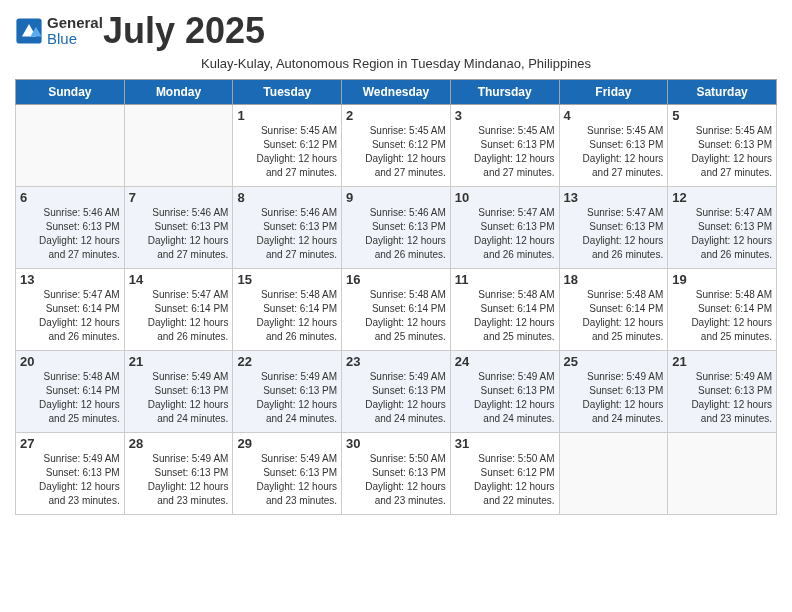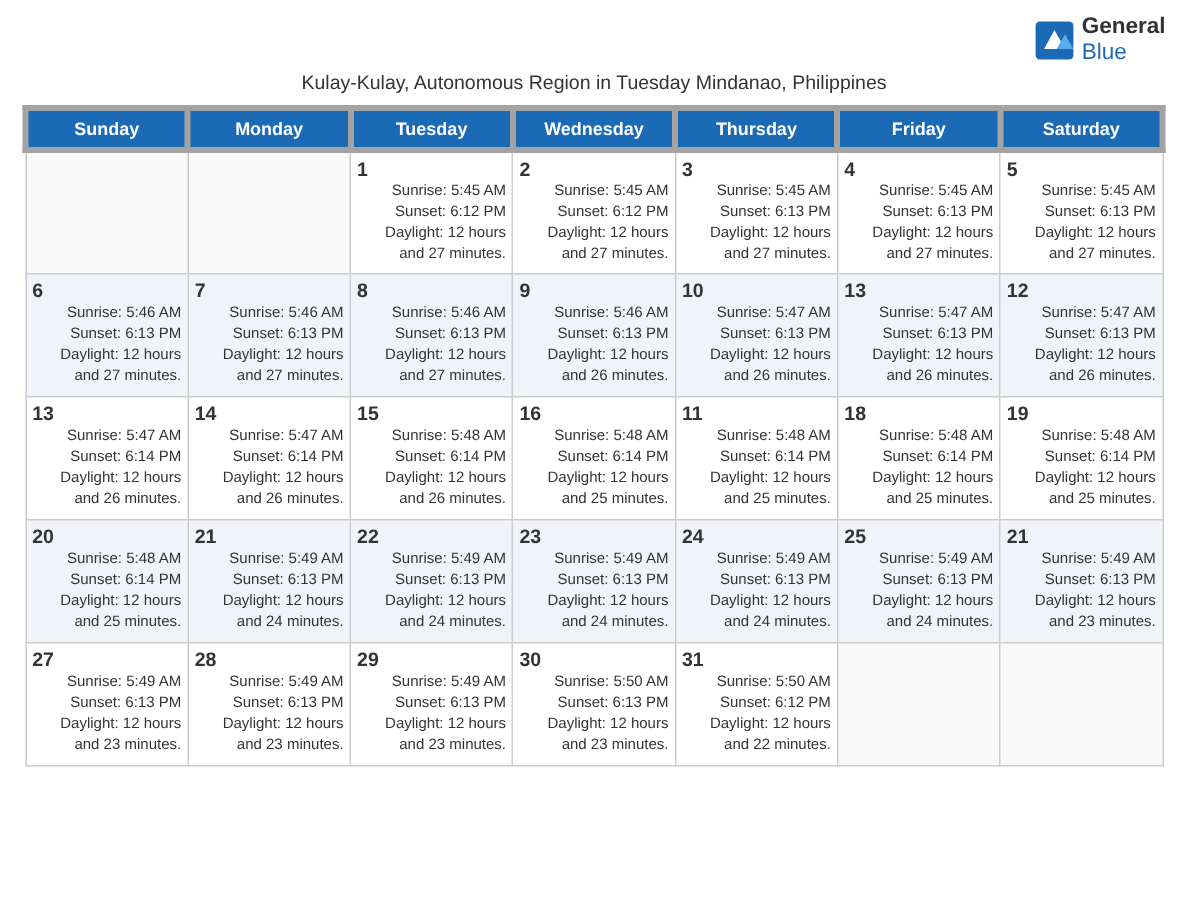--- a/index.html
+++ b/index.html
@@ -5,21 +5,21 @@
     * { box-sizing: border-box; margin: 0; padding: 0; }
     body {
       font-family: Arial, sans-serif;
       background: #fff;
       width: 792px;
       min-height: 612px;
       padding: 10px 15px 15px 15px;
     }
     .header-row {
       display: flex;
-      justify-content: flex-end;
+      justify-content: flex-start;
       align-items: center;
       margin-bottom: 4px;
     }
     .logo {
       display: flex;
       align-items: center;
       gap: 4px;
     }
     .logo-icon {
       width: 28px;
@@ -43,21 +43,21 @@
       border-collapse: collapse;
       table-layout: fixed;
     }
     .calendar th {
       background-color: #1a6ab5;
       color: #fff;
       text-align: center;
       padding: 5px 2px;
       font-size: 12px;
       font-weight: bold;
-      border: 4px solid #a3a3a3;
+      border: 1px solid #a3a3a3;
     }
     .calendar td {
       border: 1px solid #ccc;
       vertical-align: top;
       padding: 3px 4px;
       font-size: 9.5px;
       color: #333;
       height: 82px;
       background: #fff;
     }
@@ -89,20 +89,21 @@
     <svg class="logo-icon" viewBox="0 0 40 40">
       <rect x="2" y="2" width="36" height="36" rx="4" fill="#1a6ab5"></rect>
       <polygon points="10,28 20,10 30,28" fill="white"></polygon>
       <polygon points="22,28 30,14 38,28" fill="#5aacee"></polygon>
     </svg>
     <div>
       <div style="font-size:15px;font-weight:bold;color:#333;line-height:1.1;">General</div>
       <div style="font-size:15px;font-weight:normal;color:#1a6ab5;line-height:1.1;">Blue</div>
     </div>
   </div>
+  <div class="month-title">July 2025</div>
 </div>
 
 <div class="subtitle">Kulay-Kulay, Autonomous Region in Tuesday Mindanao, Philippines</div>
 
 <table class="calendar">
   <thead>
     <tr id="weekday-header">
         <th>Sunday</th>
         <th>Monday</th>
         <th>Tuesday</th>

